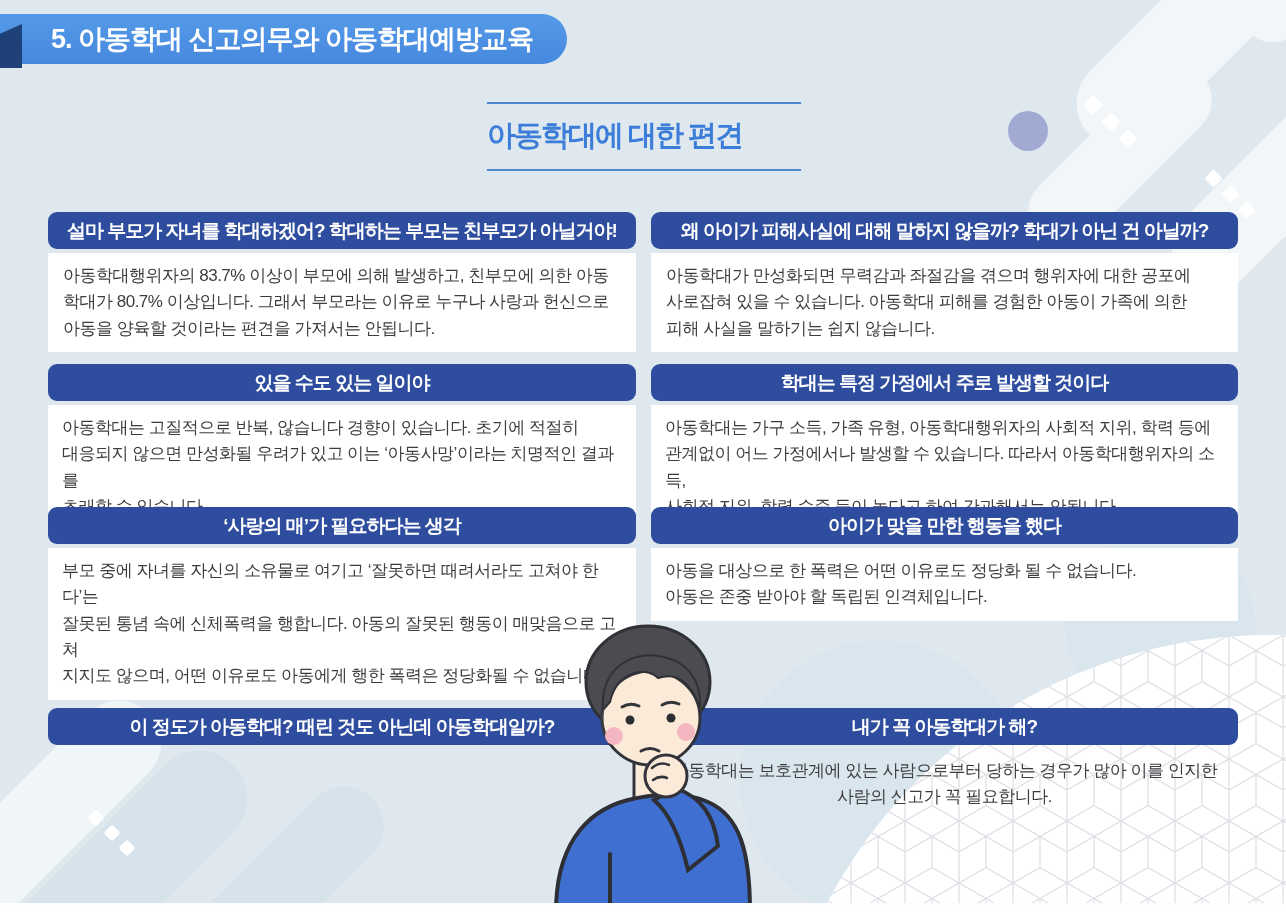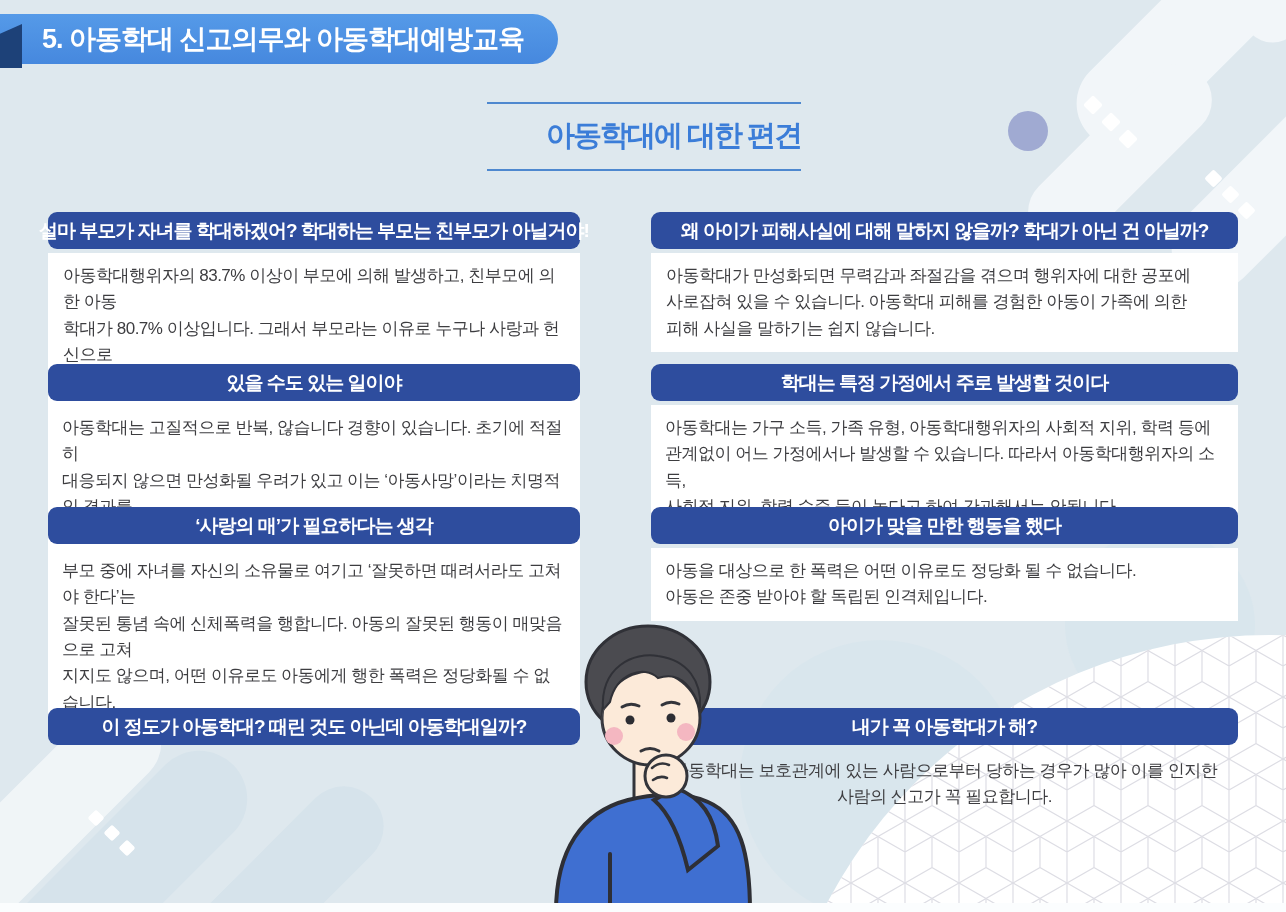--- a/index.html
+++ b/index.html
@@ -18,41 +18,41 @@
            background:#ffffff;overflow:hidden;}
   .bigblob svg{position:absolute;left:0;top:0;}
   .blue-circle{background:#d9e6ed;}
   .bottom-strip{position:absolute;left:0;top:903px;width:1286px;height:9px;background:#fbfdfe;z-index:9;}
 
   
   .banner{position:absolute;left:0;top:14px;height:50px;z-index:3;
           background:linear-gradient(180deg,#559ae8,#4688de);
           border-radius:0 26px 26px 0;display:flex;align-items:center;
           padding:0 34px 0 42px;}
-  .banner-text{color:#ffffff;font-size:27px;font-weight:bold;letter-spacing:-1px;white-space:nowrap;}
+  .banner-text{color:#ffffff;font-size:27px;font-weight:bold;letter-spacing:-1px;white-space:nowrap;margin-left:9px;}
   .banner-fold{position:absolute;left:0;top:24px;width:22px;height:44px;z-index:4;
                background:#1d4178;clip-path:polygon(0 22%,100% 0,100% 100%,0 100%);}
 
   
   .section-title{position:absolute;left:487px;top:102px;width:314px;z-index:3;
                  border-top:2px solid #4e88cf;border-bottom:2px solid #4e88cf;
-                 padding:12px 0 13px 0;text-align:right;}
+                 padding:12px 0 13px 0;text-align:left;}
   .section-title span{color:#3b7dd8;font-size:29px;font-weight:bold;letter-spacing:-2px;}
 
   
   .card{position:absolute;z-index:2;}
   .card-header{background:#2e4d9e;border-radius:9px;height:37px;display:flex;
                align-items:center;justify-content:center;}
   .card-header span{color:#ffffff;font-size:19px;font-weight:bold;letter-spacing:-1px;white-space:nowrap;}
   .card-body{background:#ffffff;margin-top:4px;padding:10px 14px;
              font-size:17px;line-height:1.55;color:#3d3d40;letter-spacing:-0.5px;
              white-space:pre-line;}
   .card-body.nobg{background:transparent;text-align:center;padding-top:9px;}
 
-  .col-l{left:48px;width:532px;}
+  .col-l{left:48px;width:588px;}
   .col-r{left:651px;width:587px;}
   .row1{top:212px;} .row2{top:364px;} .row3{top:507px;} .row4{top:676px;margin-top:32px;}
   .h-r1 .card-body{min-height:68px;padding-left:15px;}
   .h-r2 .card-body{min-height:68px;}
   .h-r3l .card-body{min-height:66px;}
   .h-r3r .card-body{min-height:44px;}
   .h-r4l .card-body{min-height:76px;}
 
   
   .character{position:absolute;left:540px;top:610px;z-index:5;}

